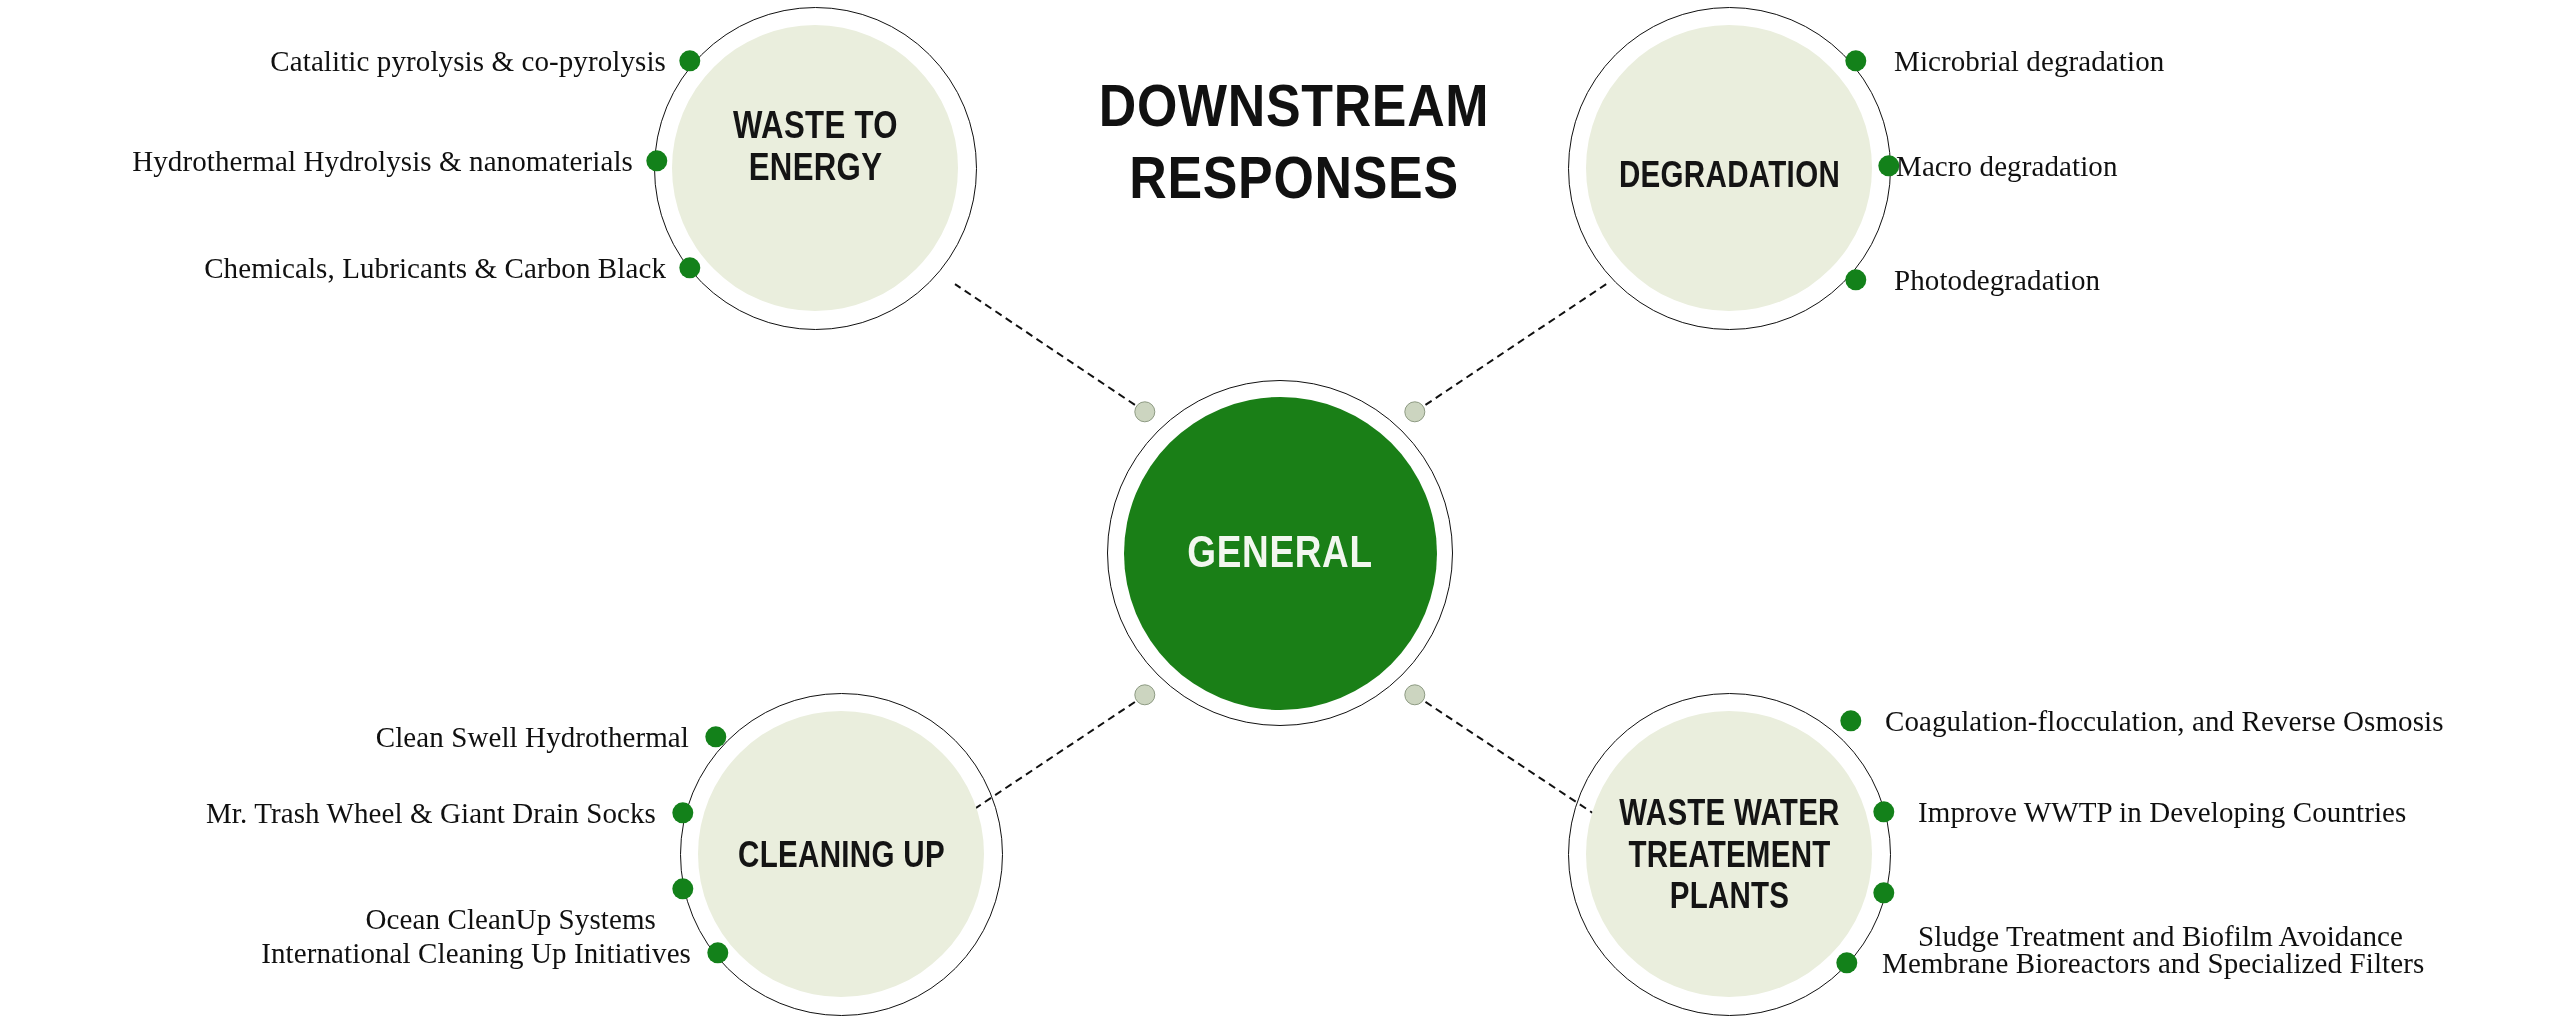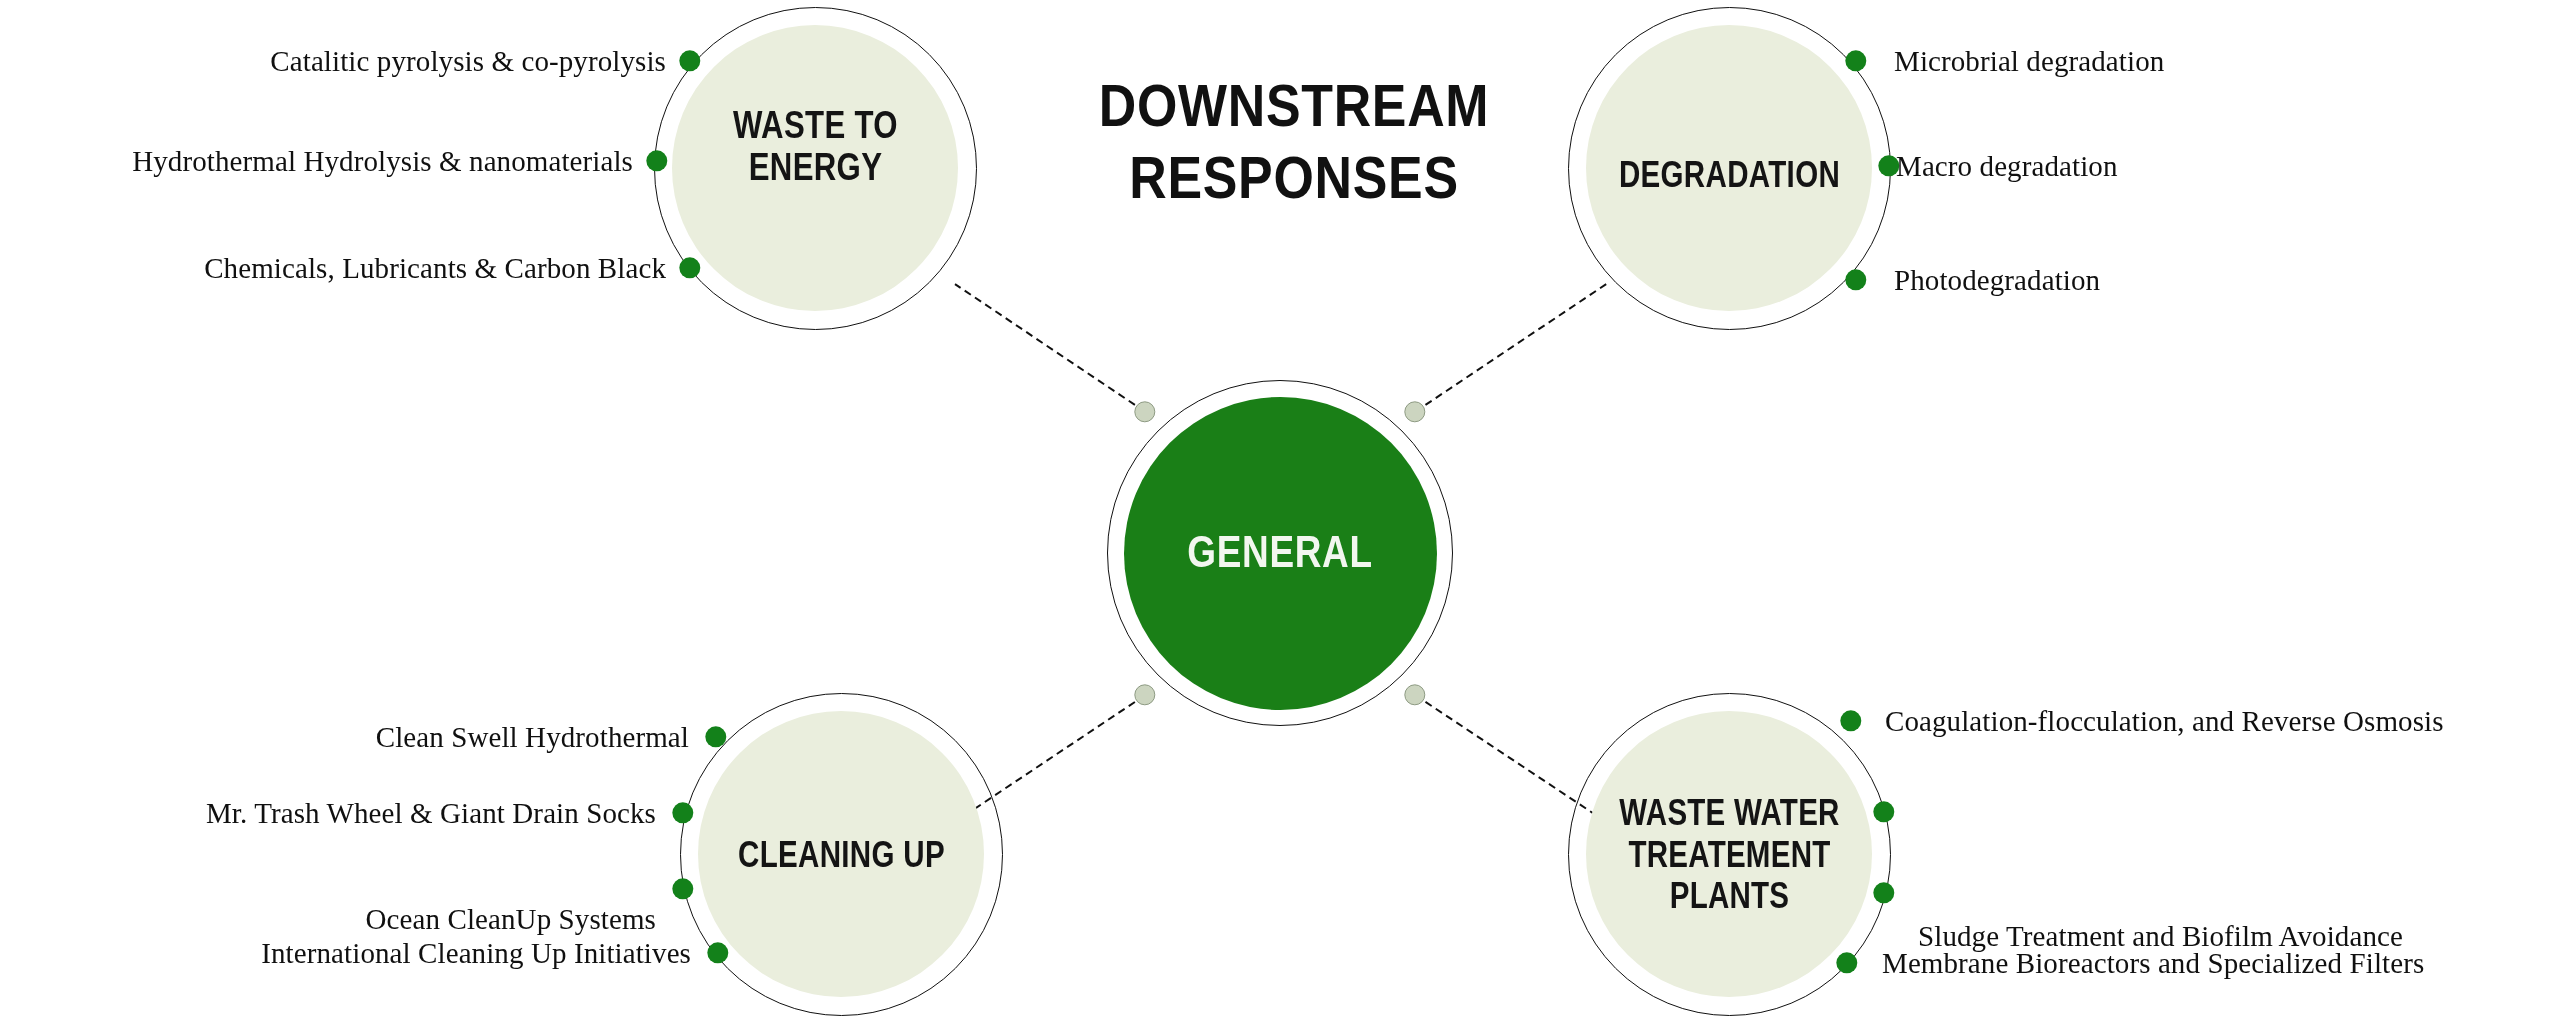--- a/index.html
+++ b/index.html
@@ -218,17 +218,18 @@
               transform:scaleX(0.82); white-space:pre-line;">WASTE WATER
 TREATEMENT
 PLANTS</div>
 
   <div class="dot" style="left:1851px; top:721px;"></div>
   <div class="dot" style="left:1884px; top:812px;"></div>
   <div class="dot" style="left:1884px; top:893px;"></div>
   <div class="dot" style="left:1847px; top:963px;"></div>
 
   <div class="lab right" style="left:1885px; top:721px;">Coagulation-flocculation, and Reverse Osmosis</div>
+  <div class="lab right" style="left:1918px; top:812px;">Improve WWTP in Developing Countries</div>
   <div class="lab right" style="left:1918px; top:936px;">Sludge Treatment and Biofilm Avoidance</div>
   <div class="lab right" style="left:1882px; top:963px;">Membrane Bioreactors and Specialized Filters</div>
 
 </div>
 
 
 </body></html>

